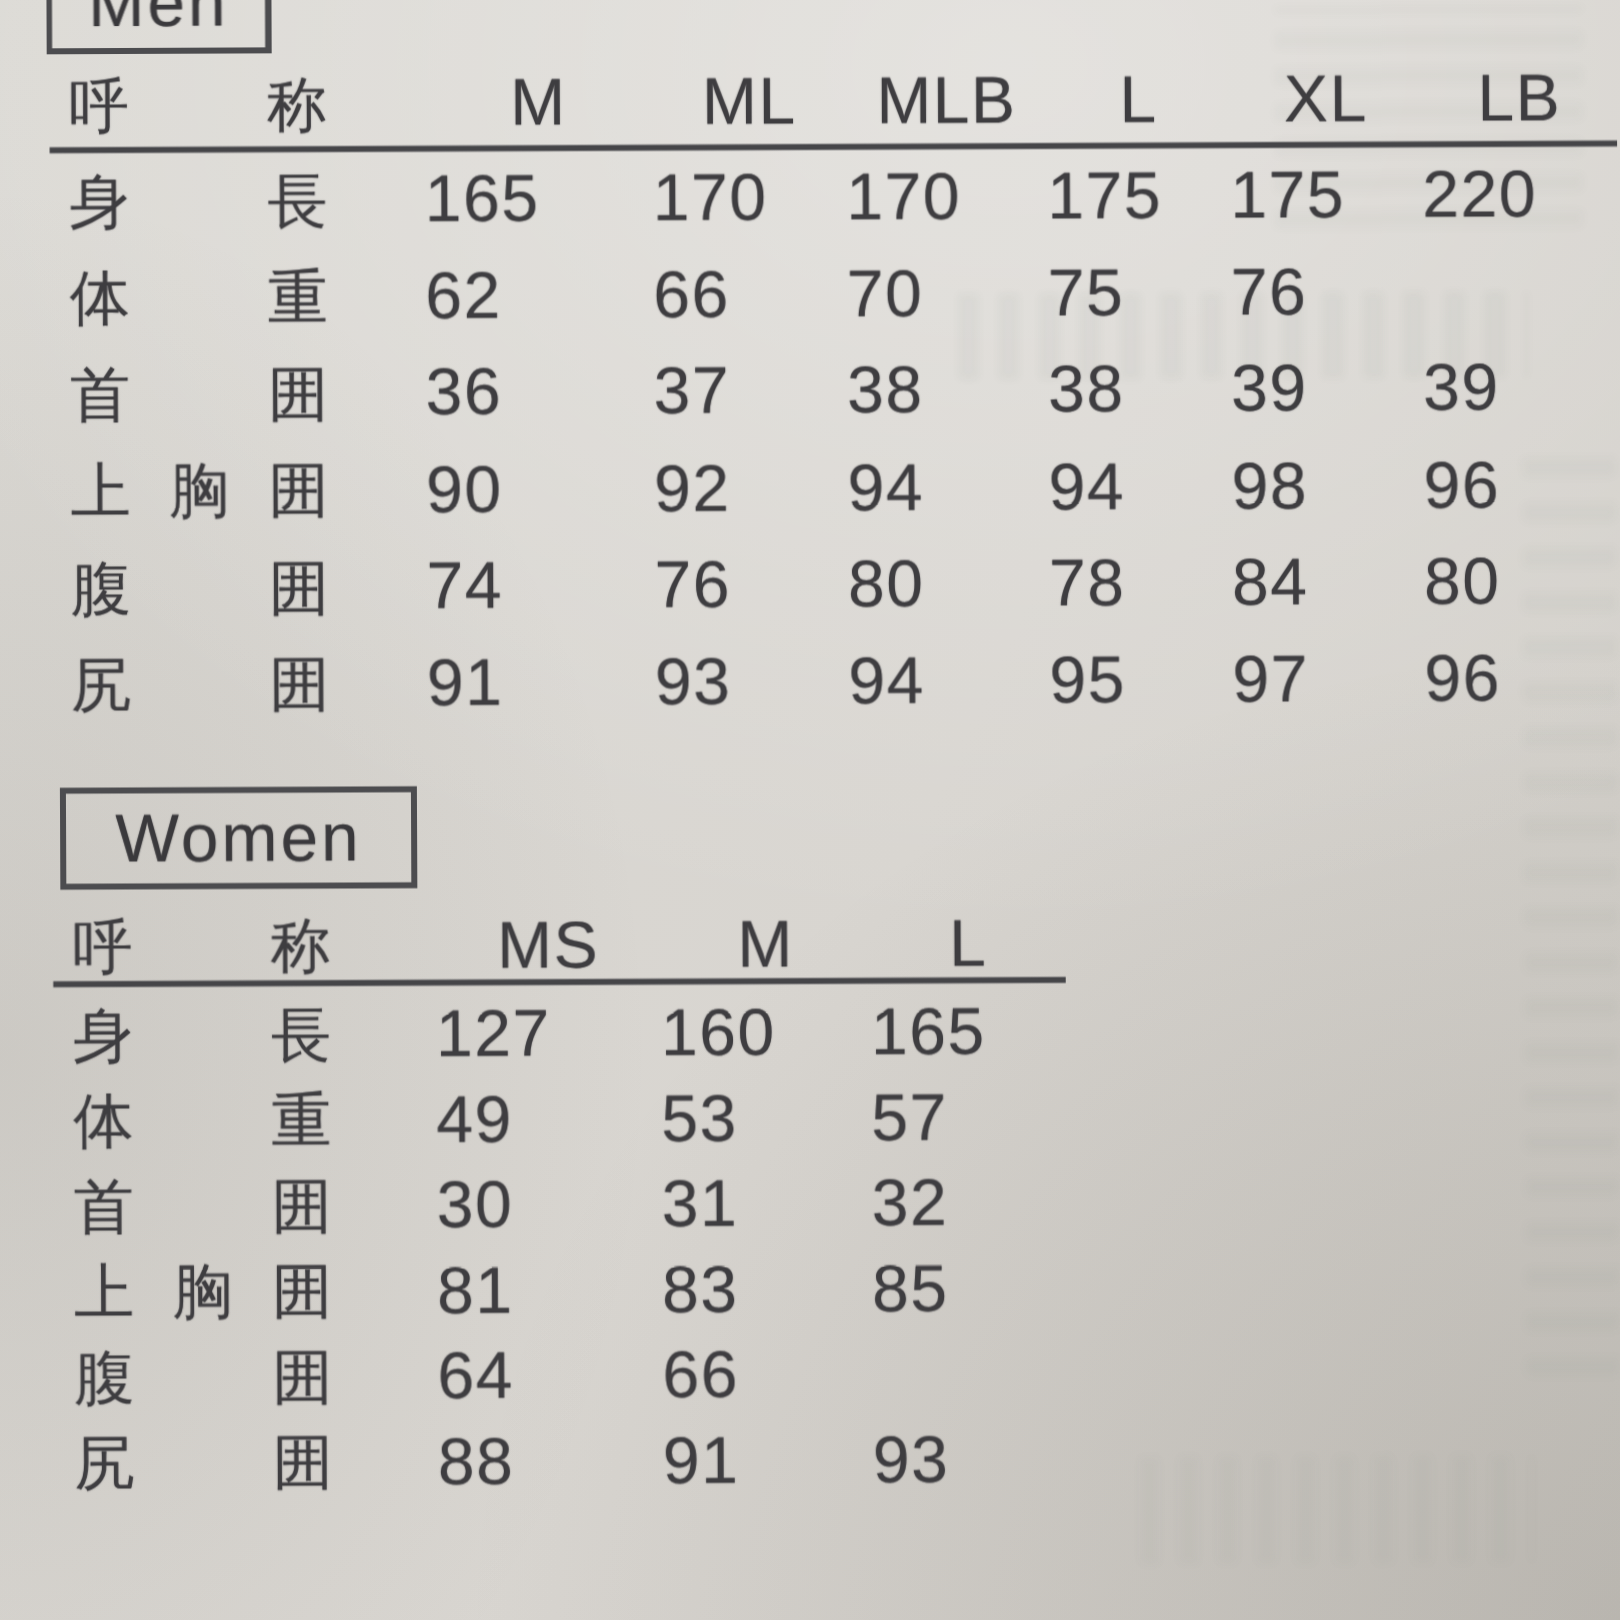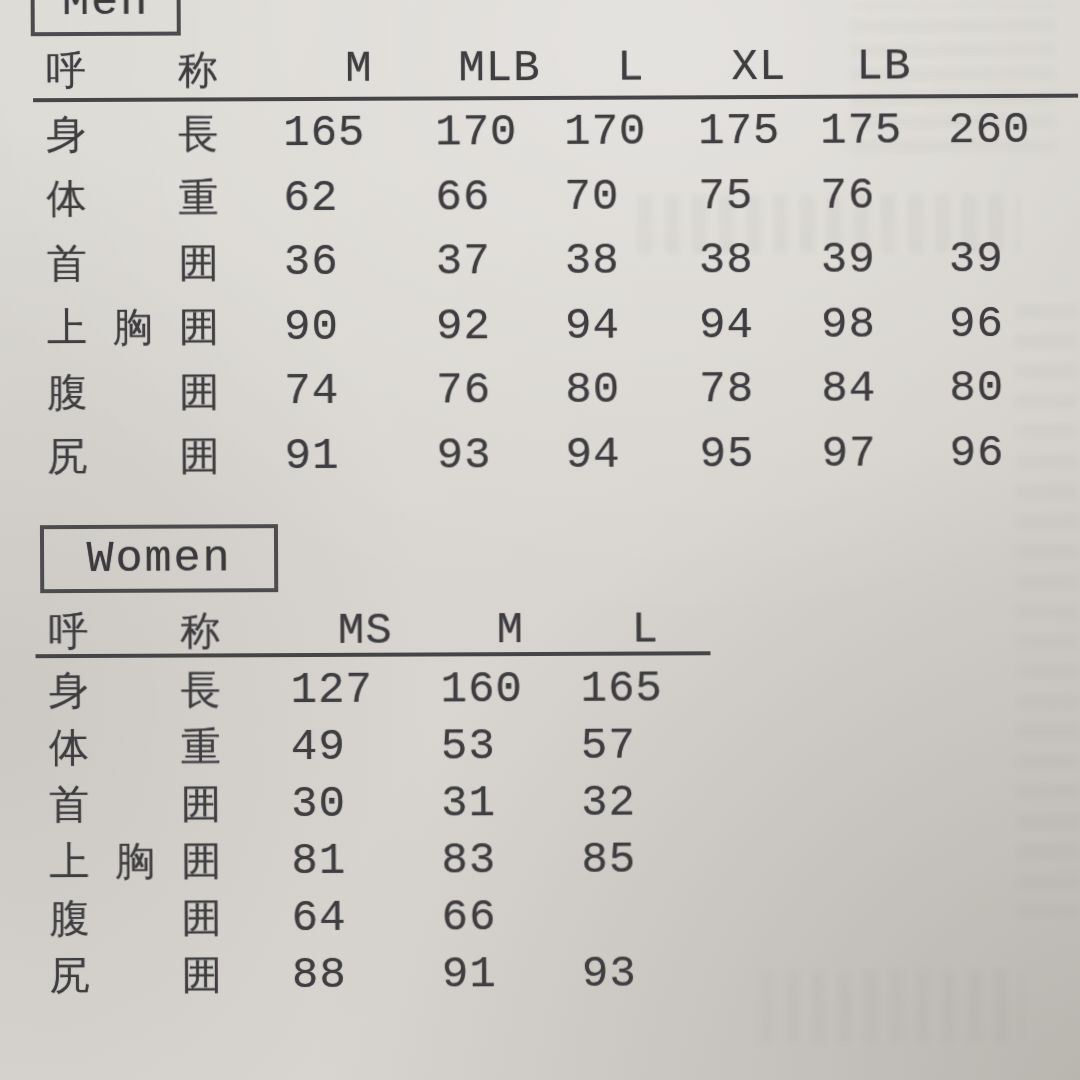--- a/index.html
+++ b/index.html
@@ -4,21 +4,21 @@
 <style>
   html,body{margin:0;padding:0;}
   body{width:1080px;height:1080px;overflow:hidden;}
   .photo{
     position:relative;width:1080px;height:1080px;overflow:hidden;
     background:
       radial-gradient(120% 90% at 62% 4%, rgba(255,255,255,.30), rgba(255,255,255,0) 60%),
       radial-gradient(130% 110% at 100% 100%, rgba(72,66,58,.17), rgba(72,66,58,0) 55%),
       radial-gradient(90% 120% at 0% 65%, rgba(72,66,58,.10), rgba(72,66,58,0) 45%),
       linear-gradient(115deg, #dcdad5 0%, #d8d5d0 55%, #d0cdc7 100%);
-    font-family:Liberation Mono, monospace;
+    font-family:Liberation Sans, sans-serif;
     color:#3e3d40;
   }
   .sheet{position:absolute;inset:0;transform:rotate(-0.25deg);transform-origin:50% 50%;filter:blur(0.35px);}
   .ink{color:#3e3d40;text-shadow:0 0 1.1px rgba(62,61,66,.55);}
 
   
   .secbox{position:absolute;border:4px solid #4c4c4f;display:flex;align-items:center;justify-content:center;
           font-size:45px;letter-spacing:2px;color:#3a393c;text-shadow:0 0 1px rgba(58,57,60,.6);}
   .men-box{left:33px;top:-34px;width:142px;height:60px;}
   .women-box{left:40px;top:523px;width:230px;height:60px;}
@@ -65,38 +65,39 @@
       <span>Men</span>
     </div>
 
     <div class="tbl men-tbl ink">
       <div class="grid-m thead">
         <div class="labelcell">
           <span>呼</span>
           <span>称</span>
         </div>
         <div class="size-h">M</div>
+        <div class="size-h">ML</div>
         <div class="size-h">MLB</div>
         <div class="size-h">L</div>
         <div class="size-h">XL</div>
         <div class="size-h">LB</div>
       </div>
       <div class="tbody">
 
         <div class="grid-m trow-m">
           <div class="labelcell">
             <span>身</span>
             <span>長</span>
           </div>
           <div class="num">165</div>
           <div class="num">170</div>
           <div class="num">170</div>
           <div class="num">175</div>
           <div class="num">175</div>
-          <div class="num">260</div>
+          <div class="num">220</div>
         </div>
 
         <div class="grid-m trow-m">
           <div class="labelcell">
             <span>体</span>
             <span>重</span>
           </div>
           <div class="num">62</div>
           <div class="num">66</div>
           <div class="num">70</div>

